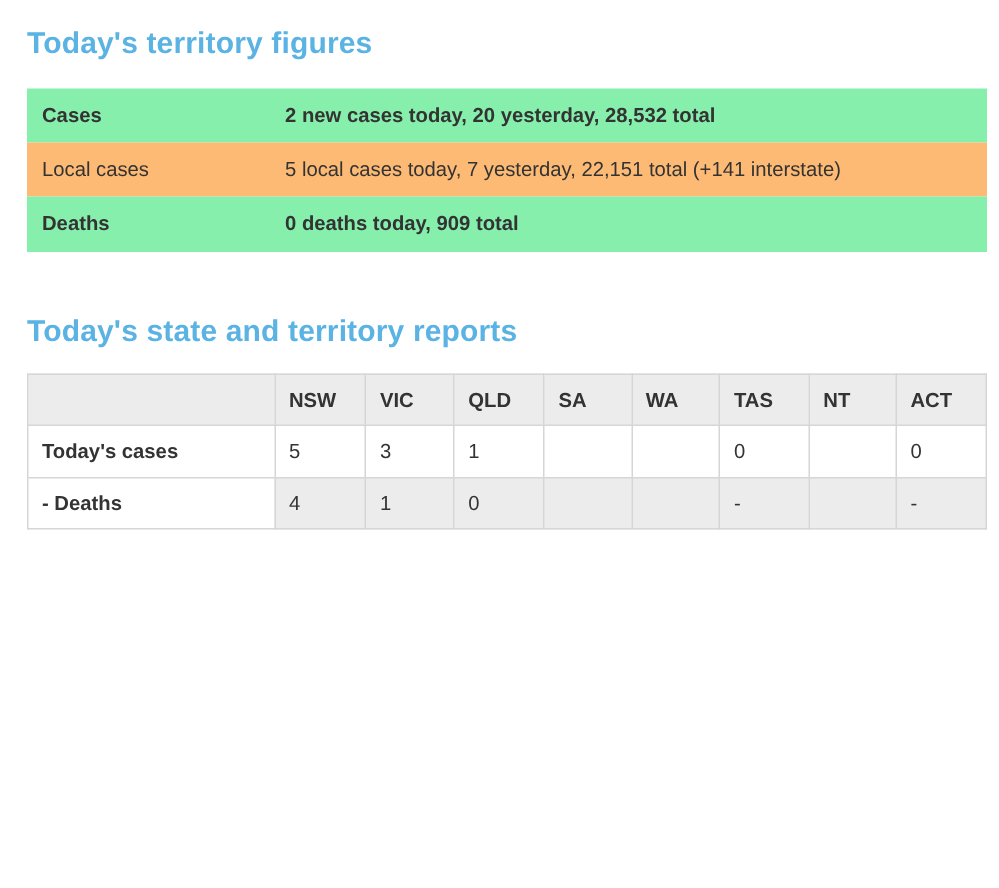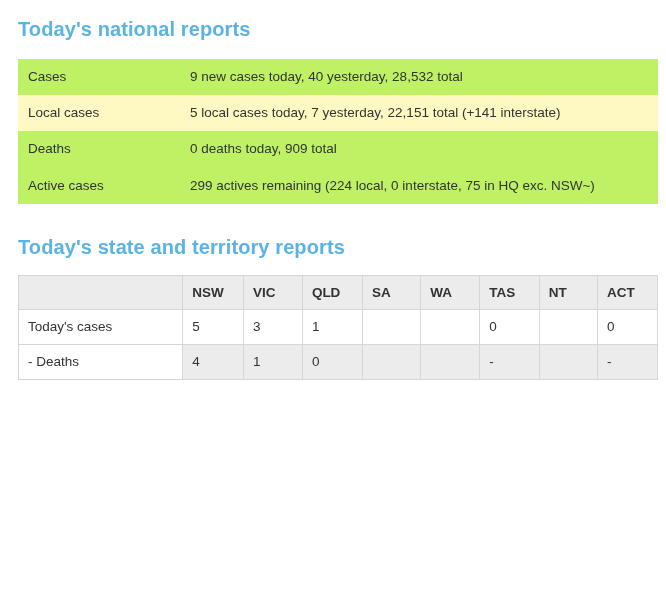--- a/index.html
+++ b/index.html
@@ -20,41 +20,42 @@
     width: 666px;
   }
   h2.section-title {
     color: #5bb3e4;
     font-size: 20px;
     font-weight: bold;
     margin: 4px 0 18px 4px;
     letter-spacing: 0.1px;
   }
   h2.section-title.second {
-    margin-top: 32px;
+    margin-top: 42px;
     margin-bottom: 16px;
   }
   table {
     border-collapse: collapse;
     width: 640px;
     margin-left: 4px;
     font-size: 13.5px;
   }
   
   table.figures td {
     padding: 9px 10px 9px 10px;
     vertical-align: top;
     line-height: 1.35;
     border: none;
   }
   table.figures tr.shade td {
-    background: #bef264;
+    background: #86efac;
+    font-weight: bold;
   }
   table.figures tr.plain td {
-    background: #fef9c3;
+    background: #fdba74;
   }
   table.figures td.label {
     width: 140px;
   }
   table.figures td.value {
     padding-left: 12px;
   }
   
   table.states {
     border: 1px solid #d6d6d6;
@@ -71,59 +72,56 @@
     background: #ececec;
     font-weight: bold;
   }
   table.states thead th.corner {
     background: #ececec;
     border-top: 1px solid #d6d6d6;
   }
   table.states td.rowlabel {
     width: 168px;
     background: #ffffff;
+    font-weight: bold;
   }
   table.states tr.shade td.datacell,
   table.states tr.shade th.rowlabel {
     background: #ececec;
   }
   table.states tr.shade td.rowlabel {
     background: #ffffff;
   }
   table.states tr.plain td.datacell {
     background: #ffffff;
   }
   table.states thead th.colhead {
     width: 44px;
   }
 </style>
 </head>
 <body>
 
 <div class="page">
 
-  <h2 class="section-title">Today's national reports</h2>
+  <h2 class="section-title">Today's territory figures</h2>
 
   <table class="figures">
     <tbody>
       <tr class="shade">
         <td class="label">Cases</td>
-        <td class="value">9 new cases today, 40 yesterday, 28,532 total</td>
+        <td class="value">2 new cases today, 20 yesterday, 28,532 total</td>
       </tr>
       <tr class="plain">
         <td class="label">Local cases</td>
         <td class="value">5 local cases today, 7 yesterday, 22,151 total (+141 interstate)</td>
       </tr>
       <tr class="shade">
         <td class="label">Deaths</td>
         <td class="value">0 deaths today, 909 total</td>
-      </tr>
-      <tr class="shade">
-        <td class="label">Active cases</td>
-        <td class="value">299 actives remaining (224 local, 0 interstate, 75 in HQ exc. NSW~)</td>
       </tr>
     </tbody>
   </table>
 
   <h2 class="section-title second">Today's state and territory reports</h2>
 
   <table class="states">
     <thead>
       <tr>
         <th class="corner rowlabel"></th>

